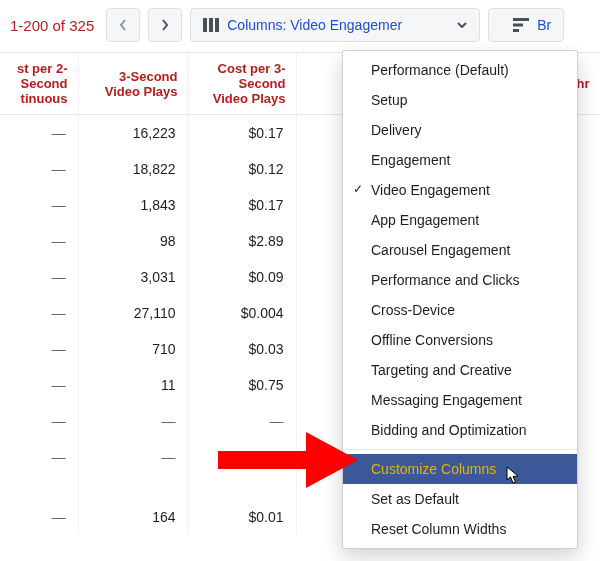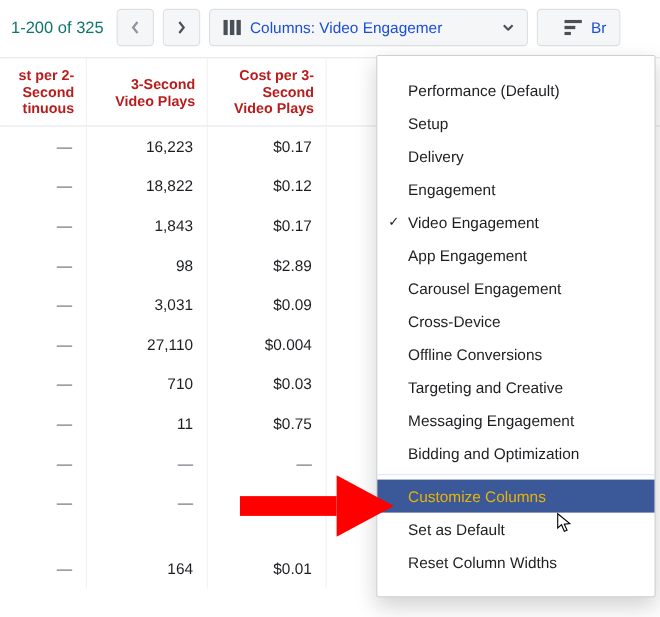--- a/index.html
+++ b/index.html
@@ -17,21 +17,21 @@
 
   
   .toolbar {
     display: flex;
     align-items: center;
     gap: 8px;
     padding: 8px 10px 10px 10px;
     border-bottom: 1px solid #e4e6eb;
     white-space: nowrap;
   }
-  .pagination-label { font-size: 15px; color: #0f766e; padding-right: 4px; }
+  .pagination-label { font-size: 15px; color: #b91c1c; padding-right: 4px; }
   .btn {
     background: #f5f6f7;
     border: 1px solid #dddfe2;
     border-radius: 4px;
     height: 34px;
     display: flex;
     align-items: center;
     justify-content: center;
     cursor: pointer;
     color: #1d4ed8;
@@ -71,26 +71,26 @@
     height: 36px;
   }
   tbody td.dash { color: #606770; }
   .gap-row td { height: 24px; }
 
   
   .dropdown {
     position: absolute;
     top: 50px;
     left: 342px;
-    width: 254px;
+    width: 236px;
     background: #fff;
     border: 1px solid #ccd0d5;
     border-radius: 2px;
     box-shadow: 0 8px 20px rgba(0,0,0,.18);
-    padding: 16px 0;
+    padding: 4px 0;
     z-index: 50;
   }
   .dd-item {
     position: relative;
     font-size: 14px;
     padding: 7px 16px 7px 28px;
     cursor: pointer;
     color: #1c1e21;
   }
   .dd-item.selected::before {
@@ -290,20 +290,21 @@
 </div>
 
 <div class="dropdown" id="dd">
     <div class="dd-item">Performance (Default)</div>
     <div class="dd-item">Setup</div>
     <div class="dd-item">Delivery</div>
     <div class="dd-item">Engagement</div>
     <div class="dd-item selected">Video Engagement</div>
     <div class="dd-item">App Engagement</div>
     <div class="dd-item">Carousel Engagement</div>
+    <div class="dd-item">Performance and Clicks</div>
     <div class="dd-item">Cross-Device</div>
     <div class="dd-item">Offline Conversions</div>
     <div class="dd-item">Targeting and Creative</div>
     <div class="dd-item">Messaging Engagement</div>
     <div class="dd-item">Bidding and Optimization</div>
     <div class="dd-sep"></div>
     <div class="dd-item highlight">Customize Columns</div>
     <div class="dd-item">Set as Default</div>
     <div class="dd-item">Reset Column Widths</div>
   </div>

